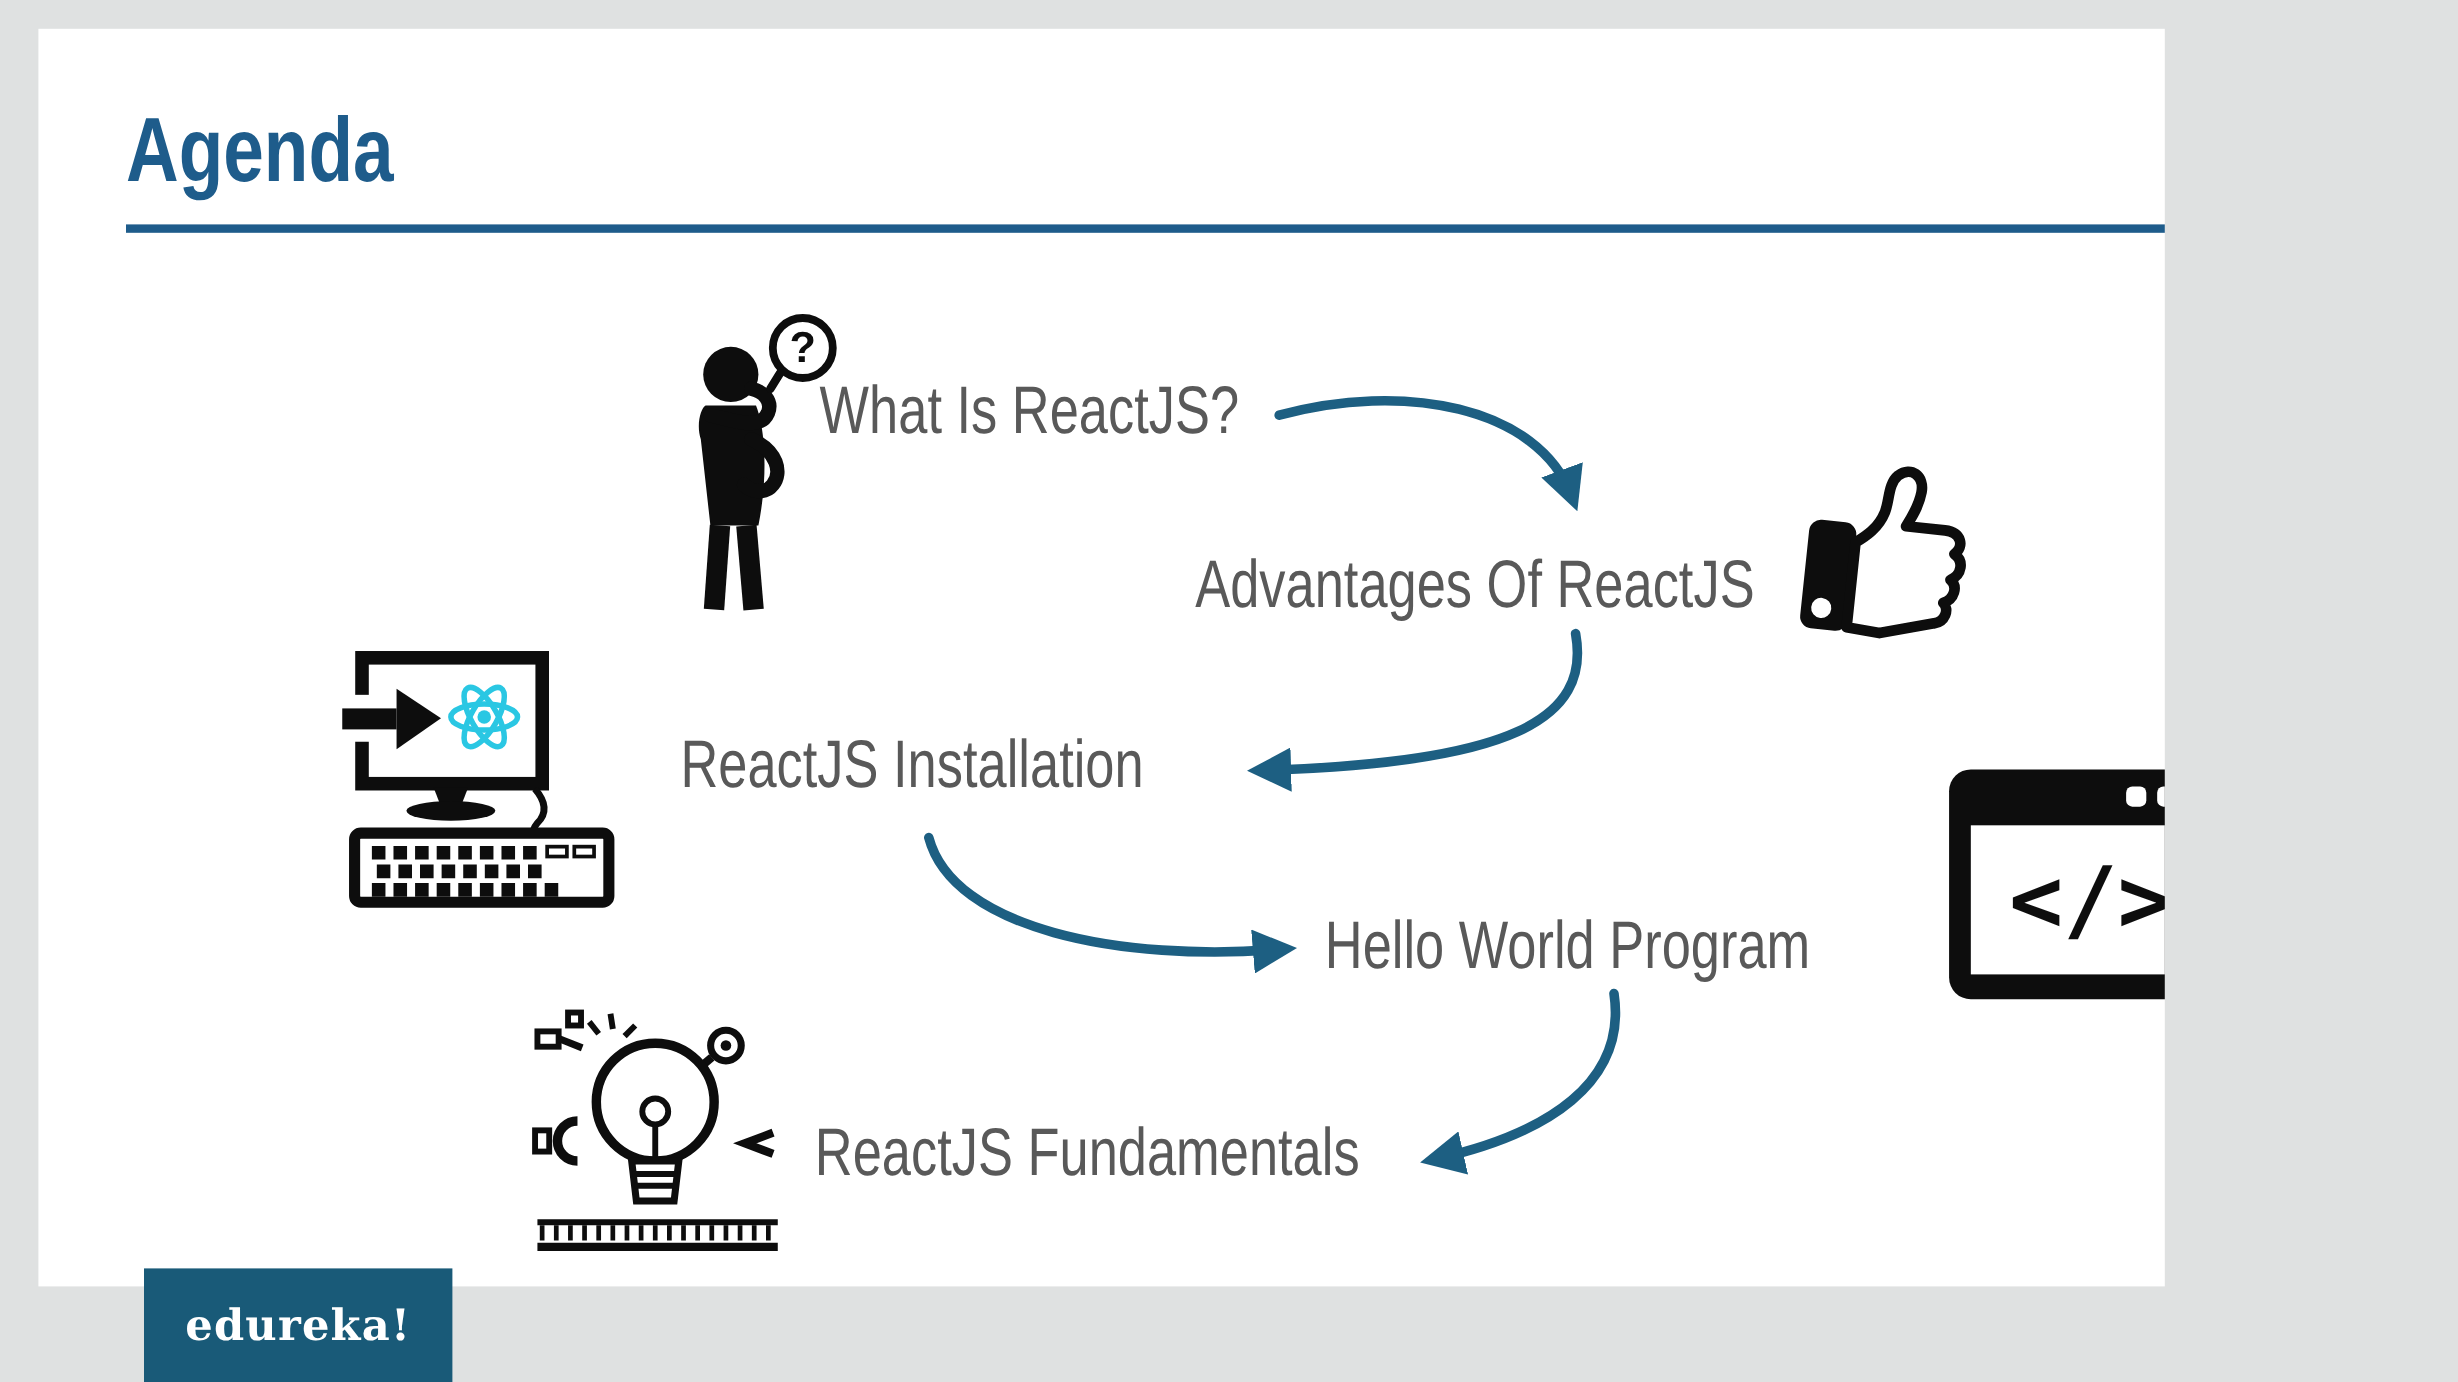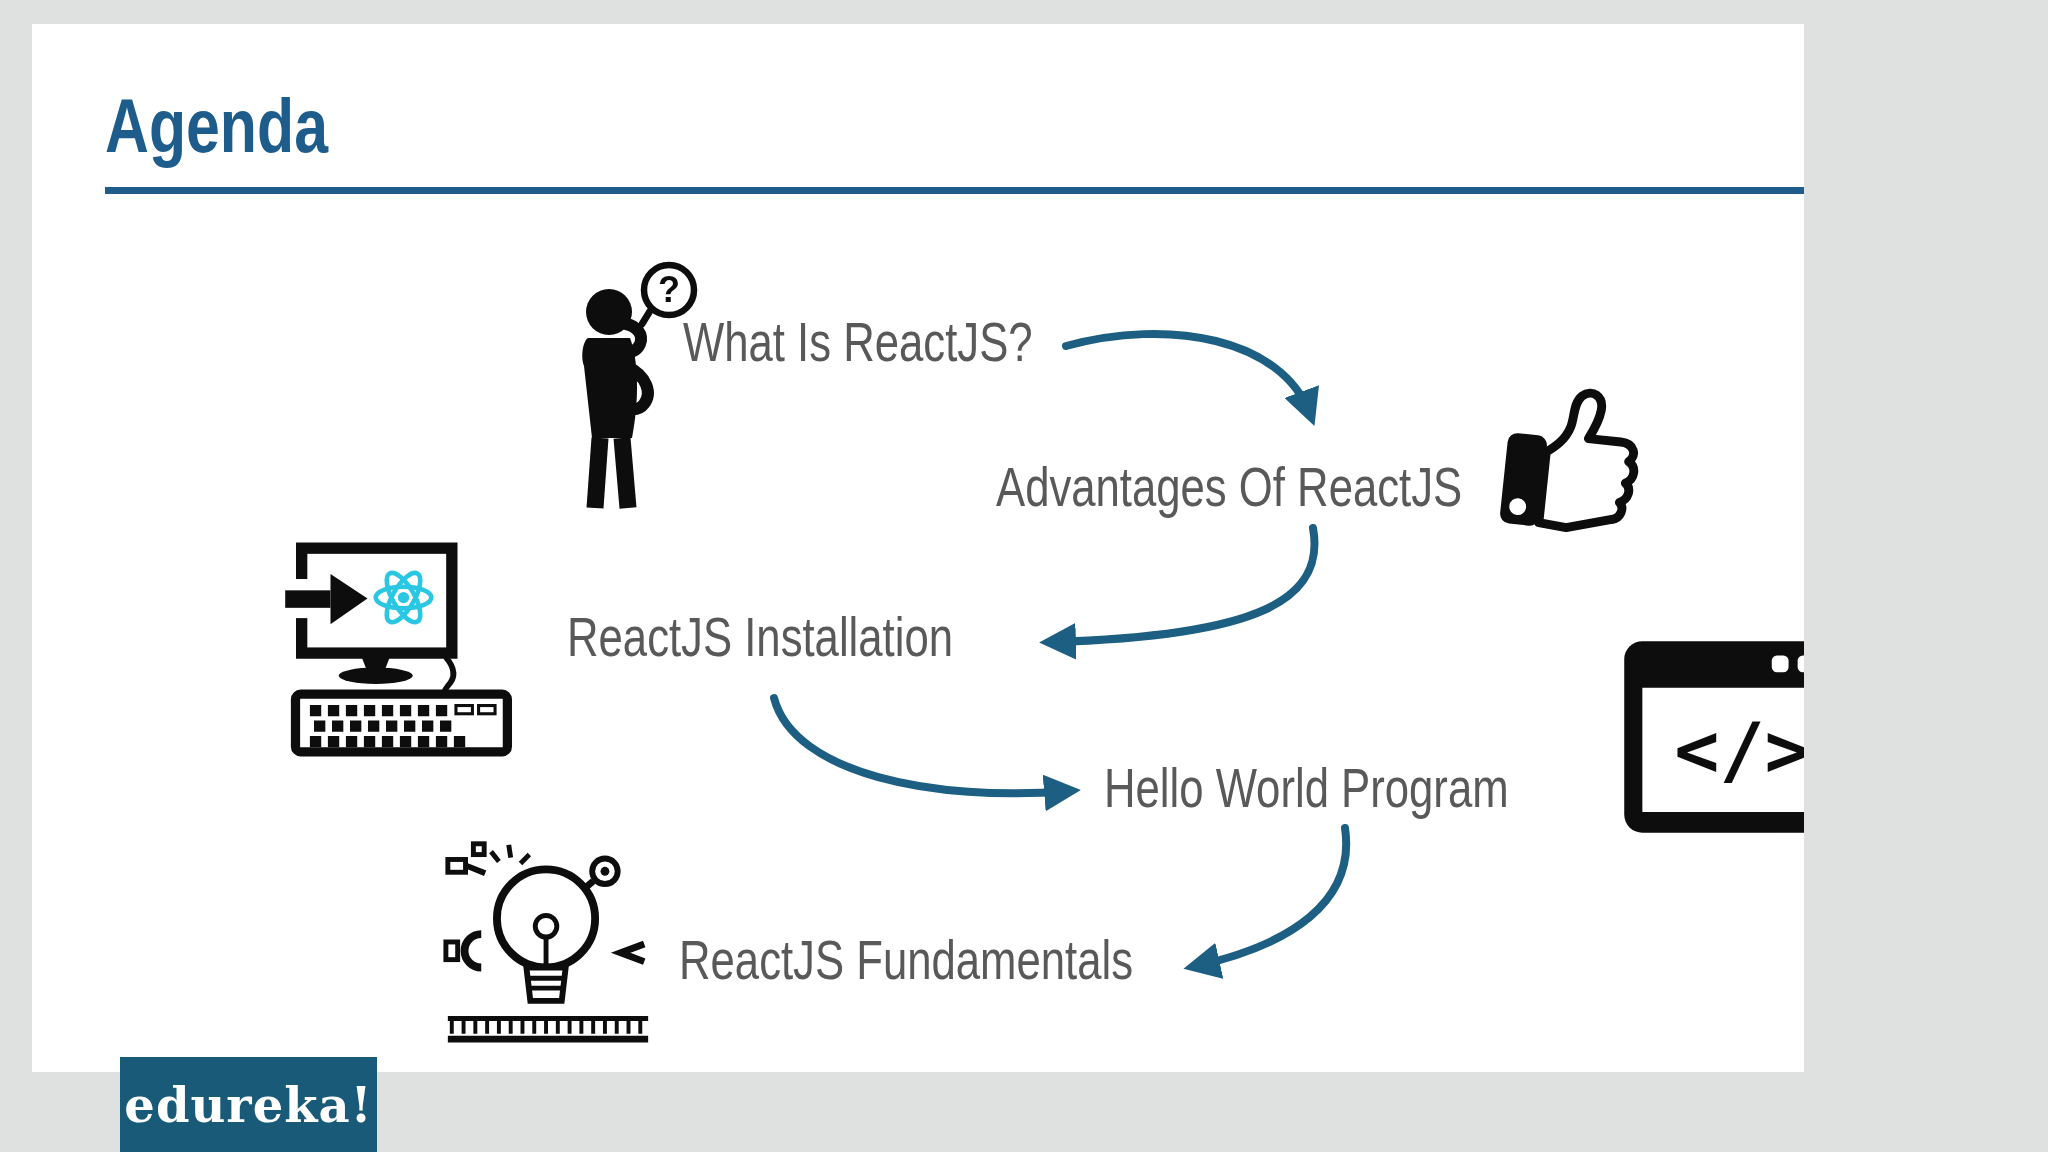--- a/index.html
+++ b/index.html
@@ -17,21 +17,21 @@
   .agenda-label{position:absolute;font-size:56px;font-weight:400;color:var(--item-text);white-space:nowrap;
     transform:translateY(-50%) scaleX(0.78);transform-origin:left center;line-height:1;}
   #label-1{left:683px;top:342px;}
   #label-2{left:996px;top:487px;}
   #label-3{left:567px;top:637px;}
   #label-4{left:1104px;top:788px;}
   #label-5{left:679px;top:960px;}
   .icon-abs{position:absolute;}
   .logo-box{position:absolute;left:120px;top:1057px;width:257px;height:95px;background:var(--logo-bg);
     display:flex;align-items:center;justify-content:center;}
-  .logo-text{color:#ffffff;font-family:"DejaVu Serif",serif;font-weight:bold;font-size:48px;letter-spacing:1px;}
+  .logo-text{color:#ffffff;font-family:"DejaVu Serif",serif;font-weight:bold;font-size:36px;letter-spacing:1px;}
   .copyright{position:absolute;right:36px;top:1103px;font-size:25px;color:var(--copyright-text);white-space:nowrap;}
   svg{display:block;}
 </style>
 </head>
 <body>
 
 <div id="screen">
 
   <div class="card"></div>
 

